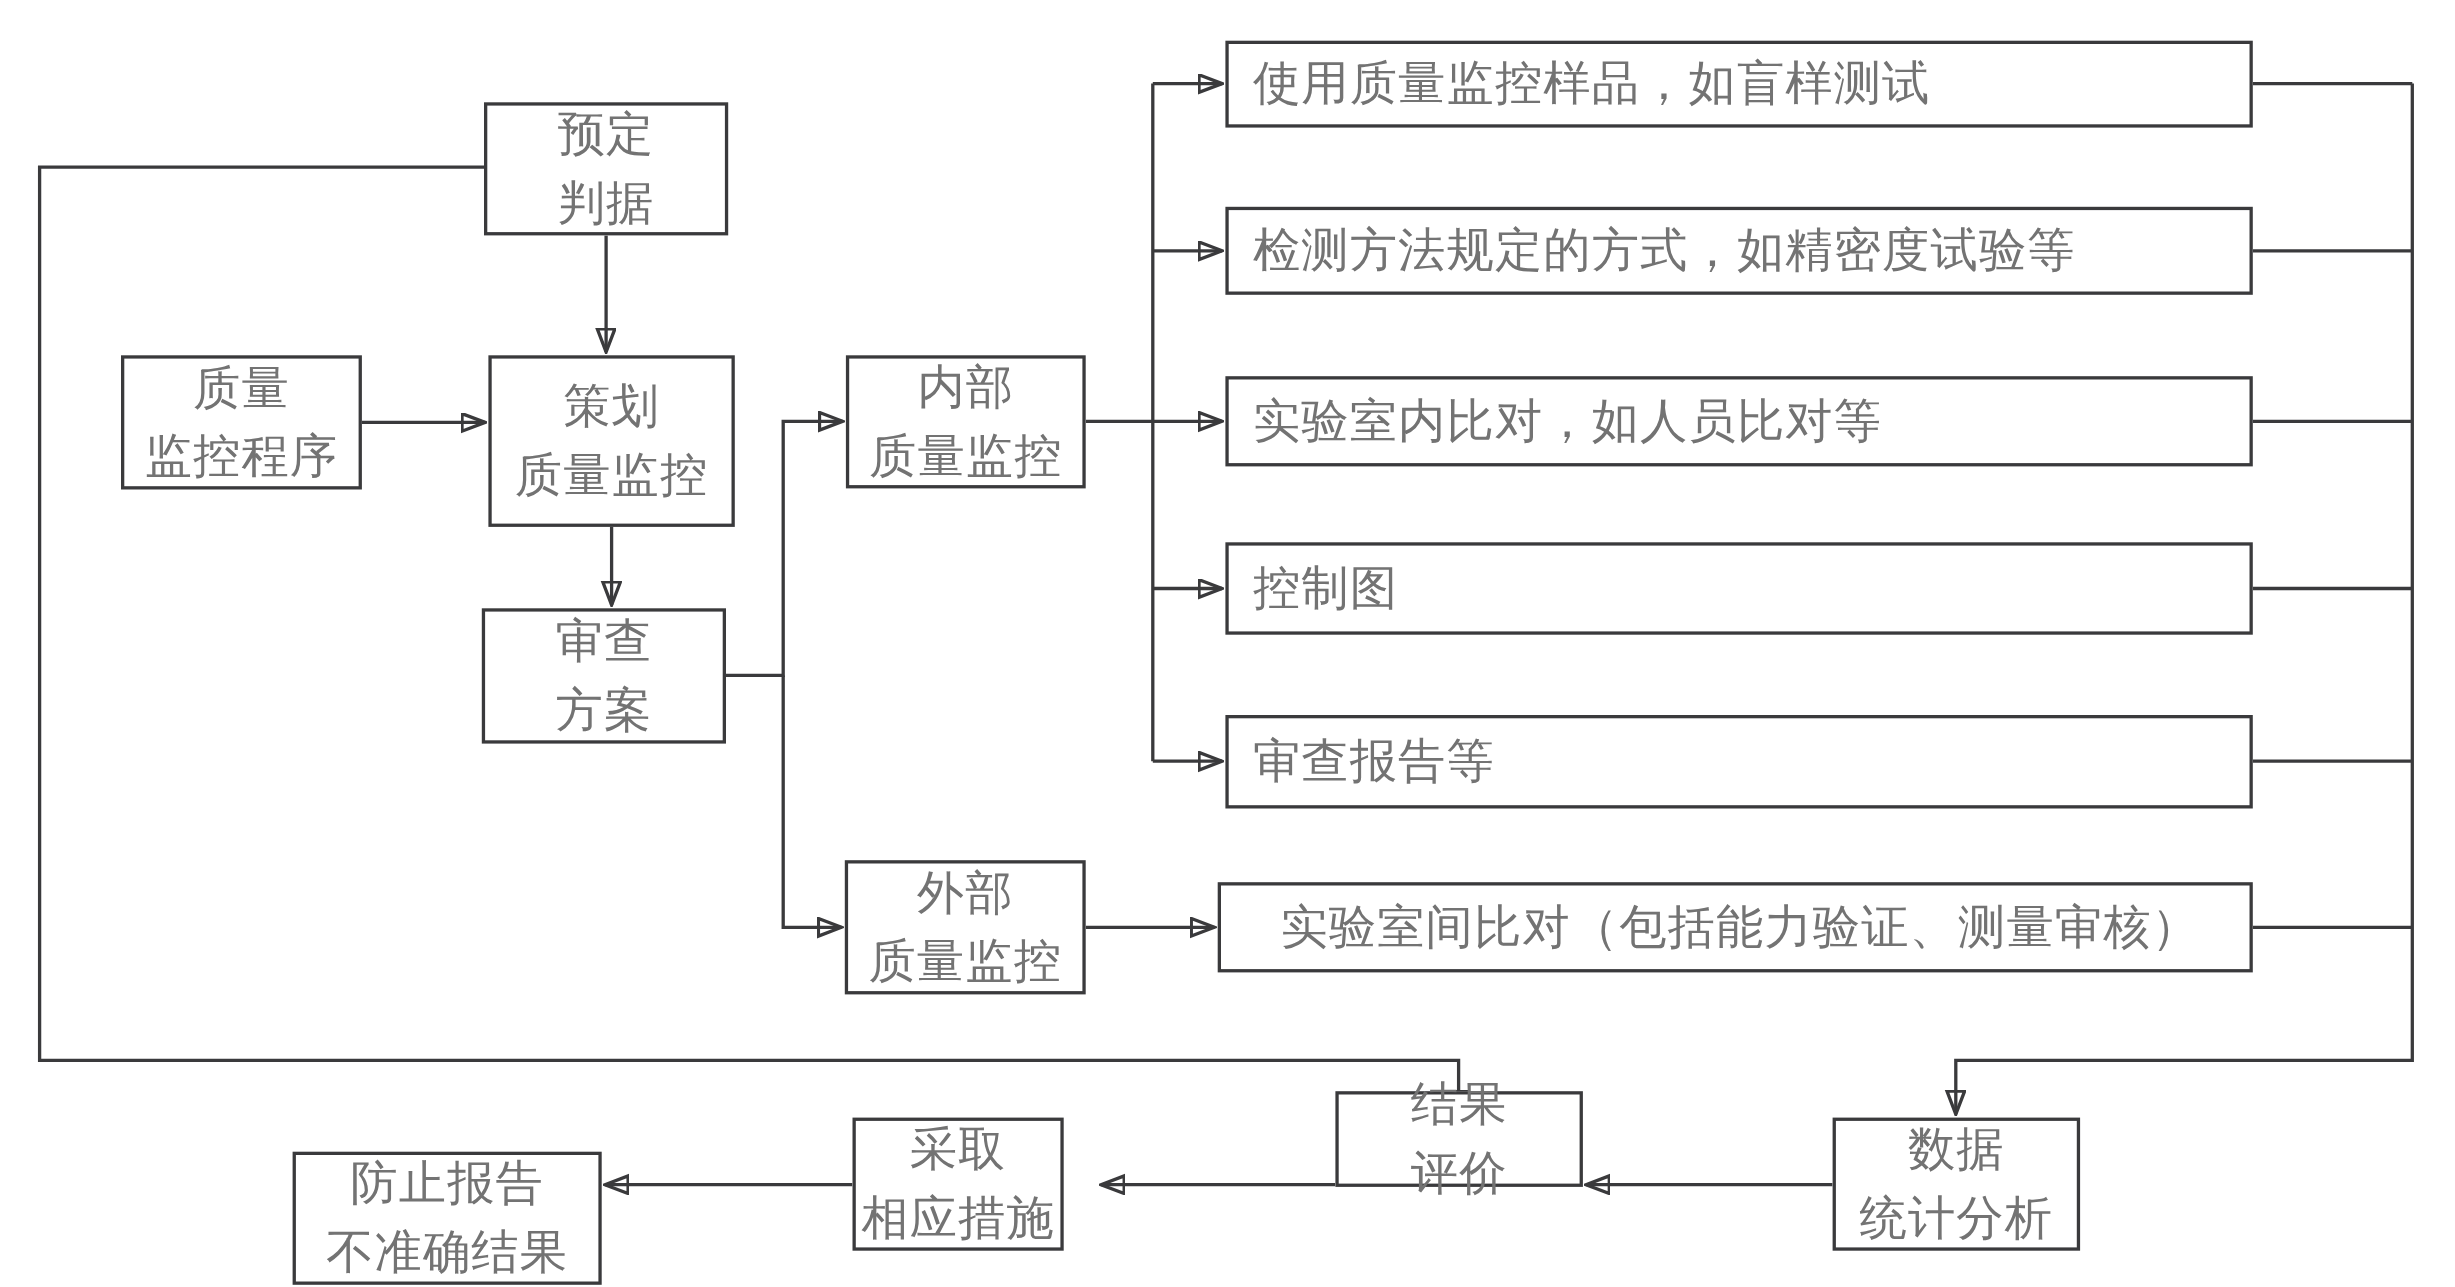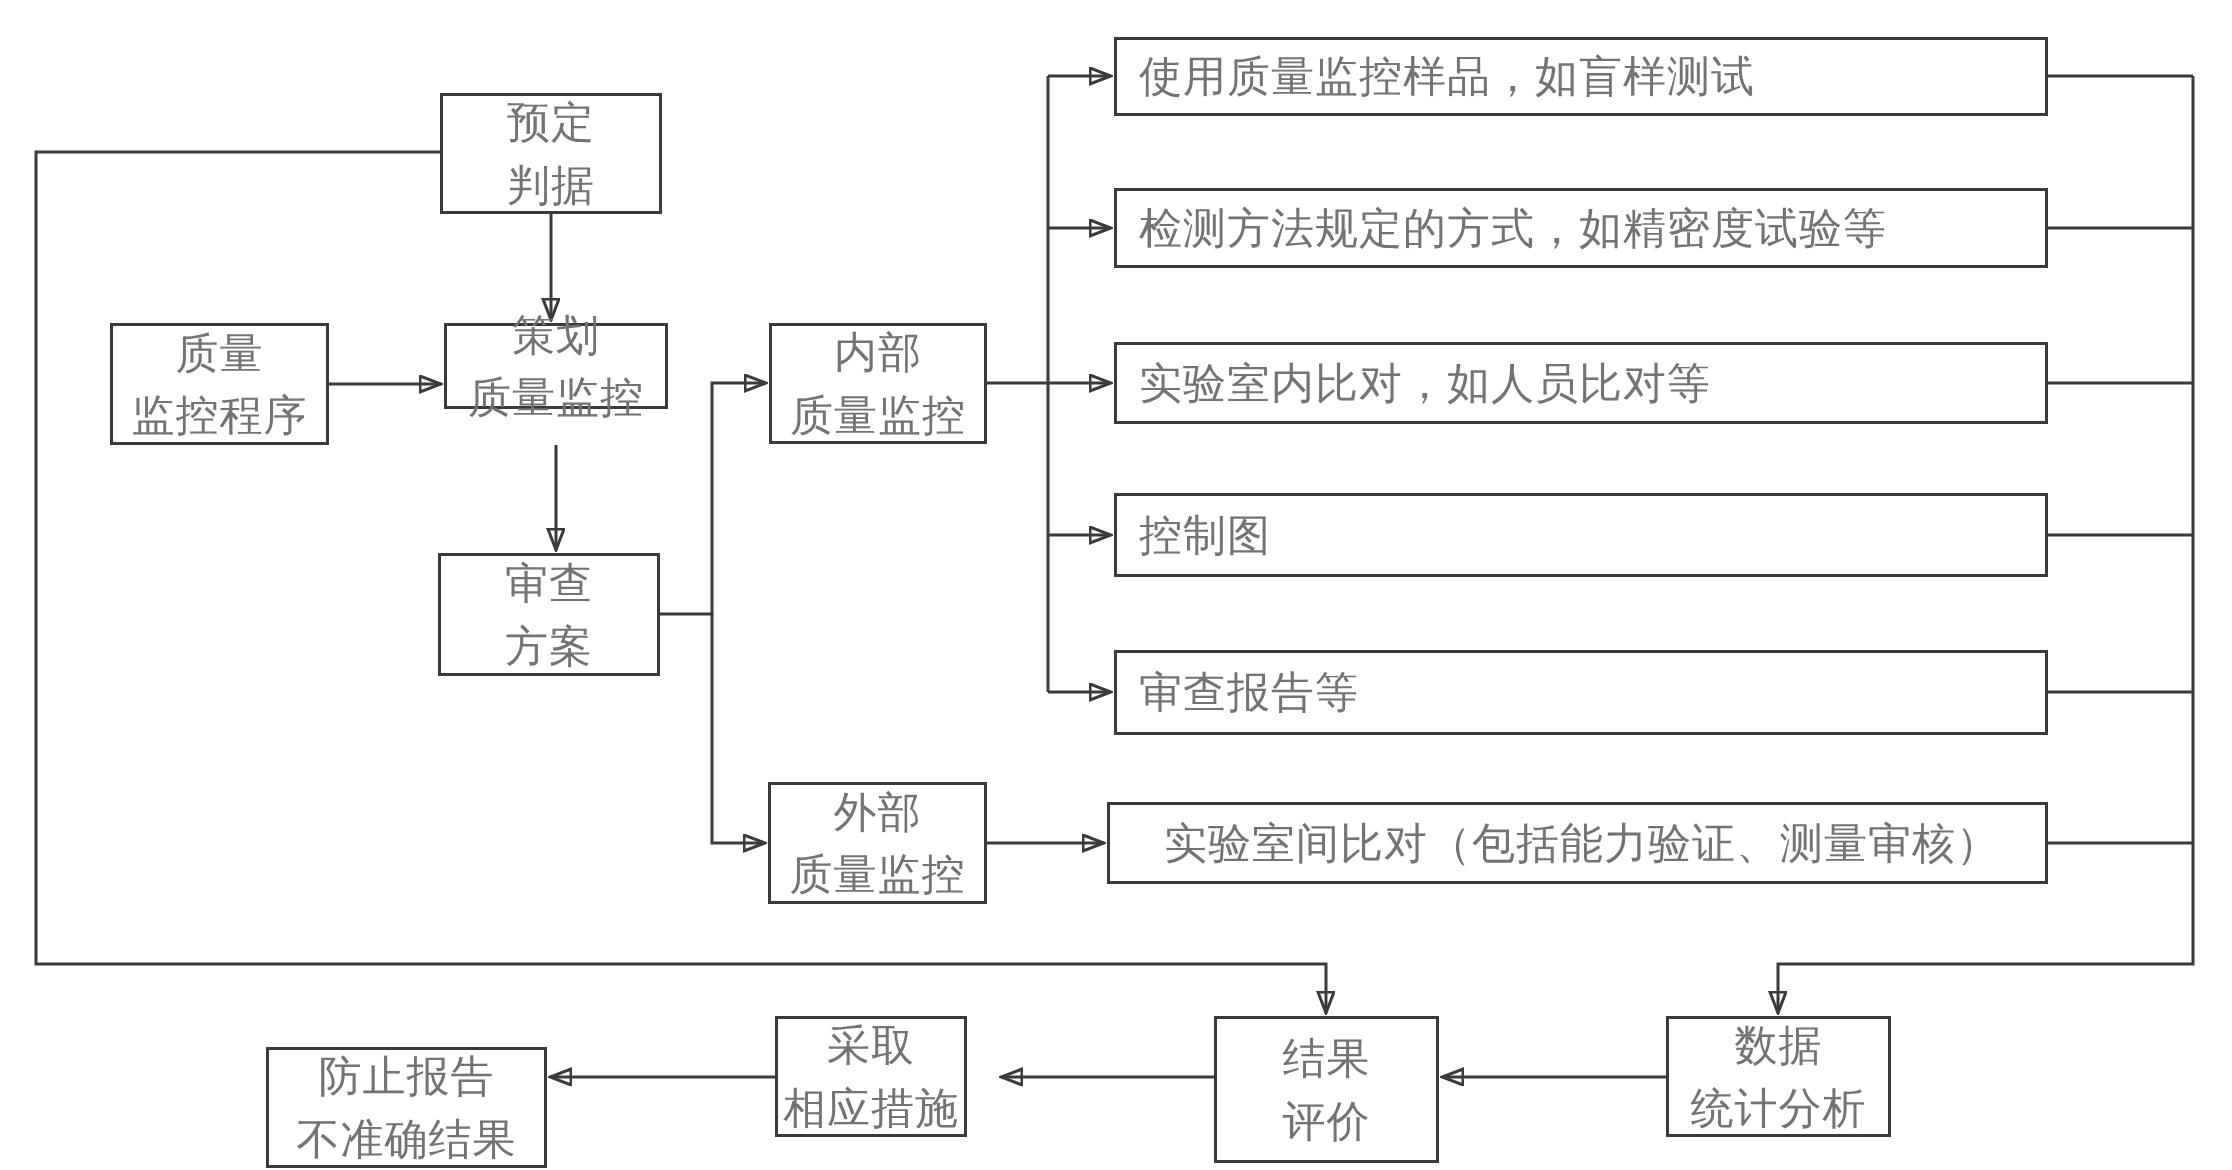--- a/index.html
+++ b/index.html
@@ -42,35 +42,35 @@
     text-align: right;
     padding-left: 22px;
     white-space: nowrap;
   }
   .node.wide.pad-more {
     padding-left: 54px;
   }
   
   .n-yuding   { left: 440px;  top: 93px;   width: 222px; height: 121px; }
   .n-zhiliang { left: 110px;  top: 323px;  width: 219px; height: 122px; }
-  .n-cehua    { left: 444px;  top: 323px;  width: 224px; height: 86px; }
+  .n-cehua    { left: 444px;  top: 323px;  width: 224px; height: 156px; }
   .n-shencha  { left: 438px;  top: 553px;  width: 222px; height: 123px; }
   .n-neibu    { left: 769px;  top: 323px;  width: 218px; height: 121px; }
   .n-waibu    { left: 768px;  top: 782px;  width: 219px; height: 122px; }
   
   .n-r1 { left: 1114px; top: 37px;  width: 934px; height: 79px; }
   .n-r2 { left: 1114px; top: 188px; width: 934px; height: 80px; }
   .n-r3 { left: 1114px; top: 342px; width: 934px; height: 82px; }
   .n-r4 { left: 1114px; top: 493px; width: 934px; height: 84px; }
   .n-r5 { left: 1114px; top: 650px; width: 934px; height: 85px; }
   .n-r6 { left: 1107px; top: 802px; width: 941px; height: 82px; }
   
   .n-fangzhi { left: 266px;  top: 1016px; width: 281px; height: 121px; margin-top: 31px; }
   .n-caiqu   { left: 775px;  top: 1016px; width: 192px; height: 121px; }
-  .n-jieguo  { left: 1214px; top: 1016px; width: 225px; height: 147px; }
+  .n-jieguo  { left: 1214px; top: 992px; width: 225px; height: 87px; }
   .n-shuju   { left: 1666px; top: 1016px; width: 225px; height: 121px; }
 
   .wires path, .wires line {
     stroke: #3a3a3c;
     stroke-width: 3;
     fill: none;
   }
 </style>
 </head>
 <body>

